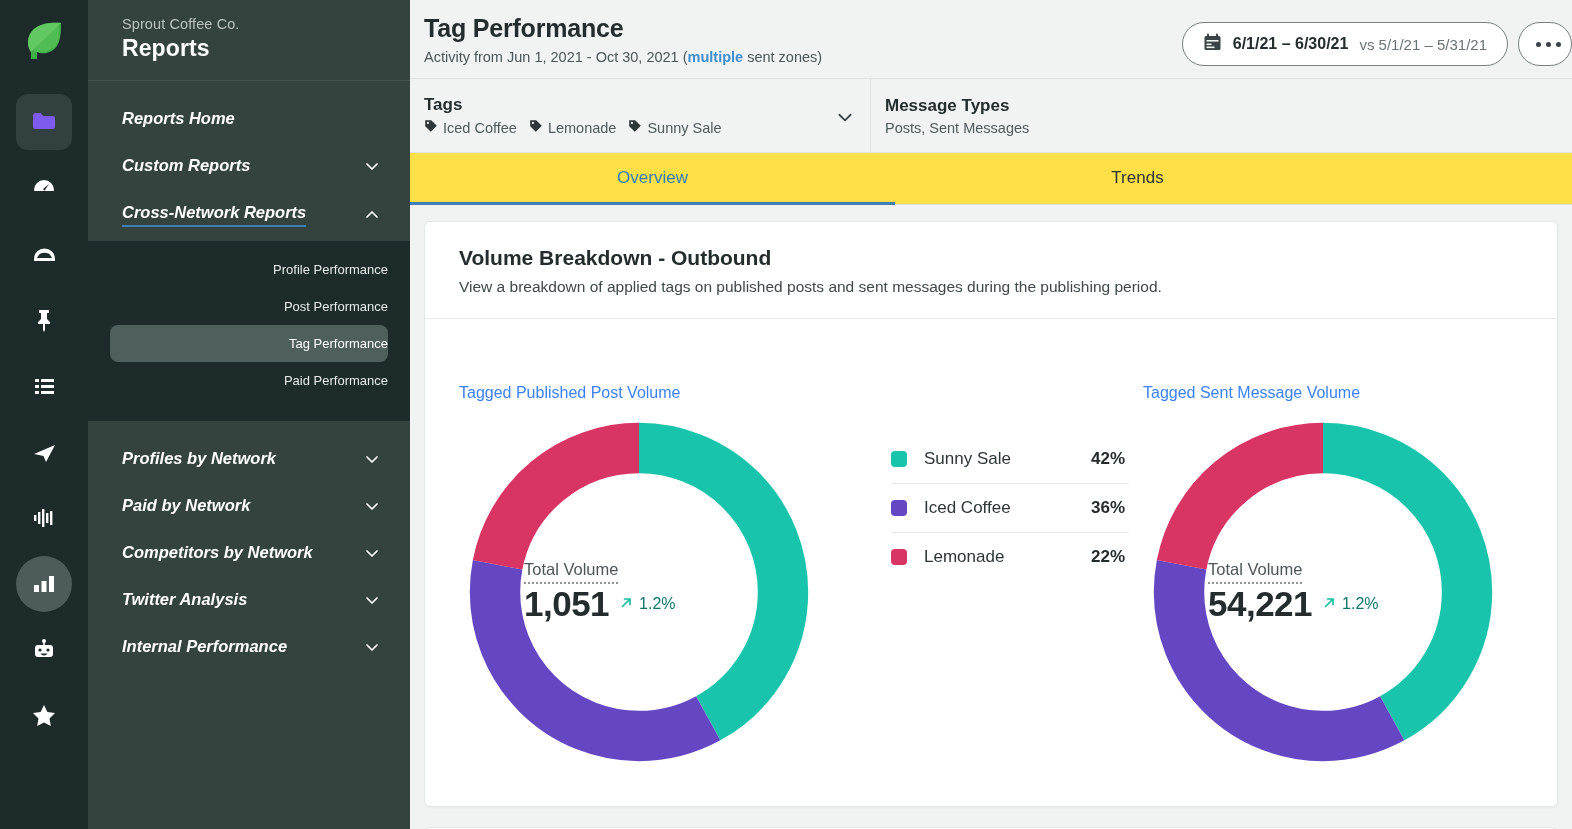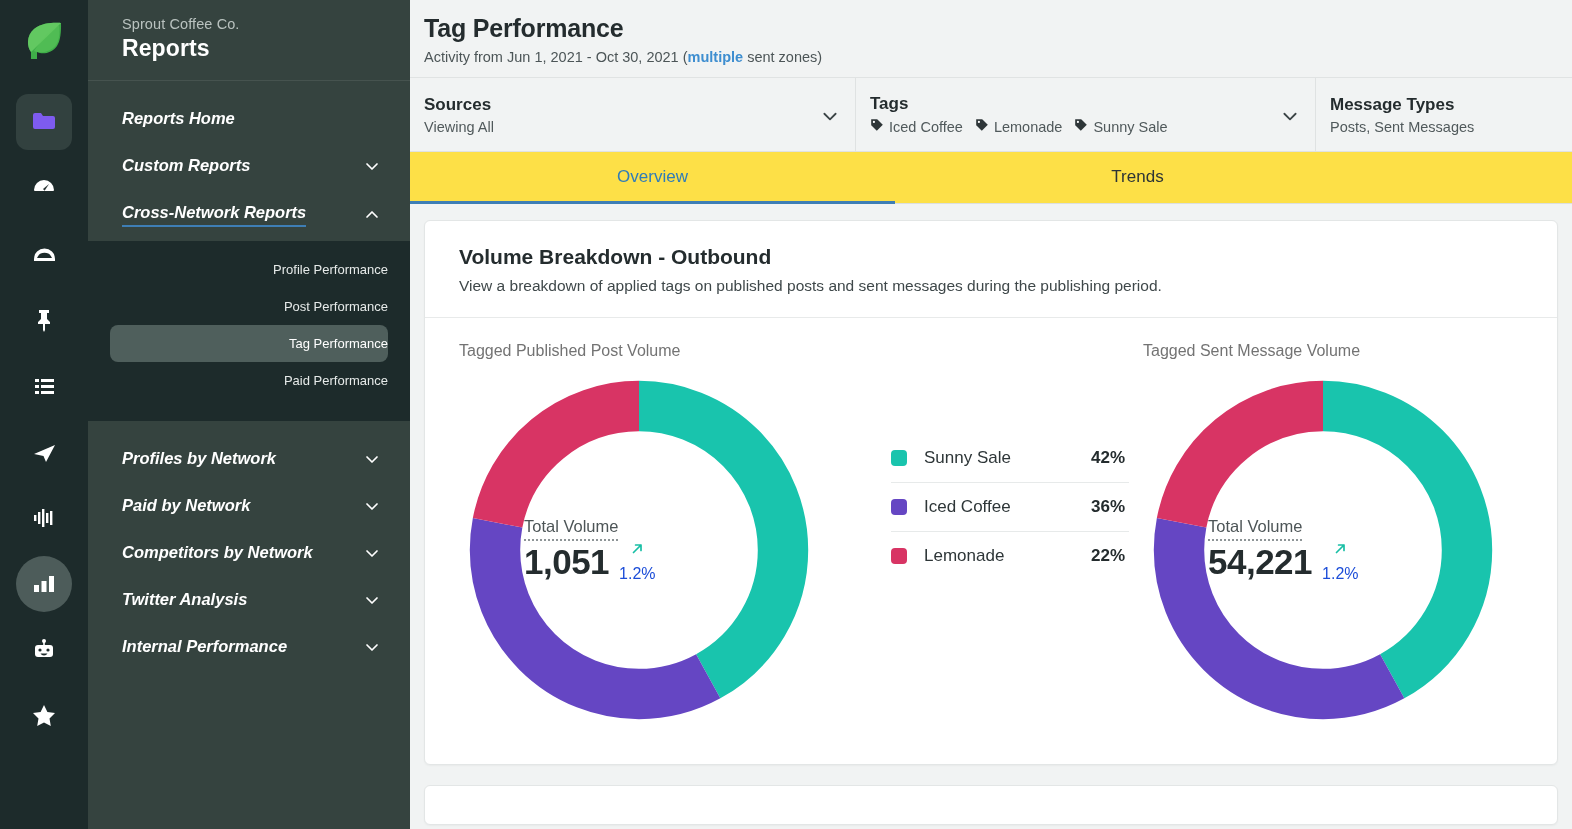--- a/index.html
+++ b/index.html
@@ -114,34 +114,34 @@
   .card {
     background: #ffffff; border: 1px solid #e3e6e6; border-radius: 6px;
     box-shadow: 0 1px 2px rgba(0,0,0,.04);
   }
   .card-head { padding: 24px 34px 22px 34px; border-bottom: 1px solid #e8eaea; }
   .card-title { font-size: 21px; font-weight: bold; color: #242c2e; margin-bottom: 8px; }
   .card-desc { font-size: 15.5px; color: #3f484a; }
 
   .card-body { padding: 24px 34px 34px 34px; display: flex; align-items: flex-start; }
   .chart-col { flex: 0 0 380px; }
-  .chart-label { font-size: 16px; color: #737373; margin-bottom: 10px; }
+  .chart-label { font-size: 16px; color: #3b82f6; margin-bottom: 10px; margin-top: 41px; }
   .donutwrap { position: relative; width: 360px; height: 360px; }
   .donut { width: 360px; height: 360px; display: block; }
   .dcenter {
     position: absolute; top: 50%; left: 50%; transform: translate(-50%,-50%);
     text-align: left; width: 230px;
   }
   .tv-label {
     font-size: 16.5px; color: #4d5557; display: inline-block;
     border-bottom: 2px dotted #8e9597; padding-bottom: 3px;
   }
   .tv-row { display: flex; align-items: center; gap: 10px; }
   .tv-num { font-size: 35px; font-weight: bold; color: #242c2e; letter-spacing: -.5px; }
-  .tv-delta { display: flex; align-items: center; gap: 5px; color: #1d4ed8; font-size: 16px; flex-direction: column; }
+  .tv-delta { display: flex; align-items: center; gap: 5px; color: #0f766e; font-size: 16px; }
 
   .legend { flex: 0 0 290px; padding: 92px 0 0 52px; }
   .lg-row {
     display: flex; align-items: center; padding: 14px 4px 14px 0;
     border-bottom: 1px solid #e7eaea;
   }
   .lg-row:last-child { border-bottom: none; }
   .sw { width: 16px; height: 16px; border-radius: 4px; flex: 0 0 16px; margin-right: 17px; }
   .lg-name { flex: 1 1 auto; font-size: 17px; color: #2e3638; }
   .lg-val { font-size: 17px; font-weight: bold; color: #242c2e; }
@@ -322,32 +322,46 @@
     </div>
   </div>
 
   <div class="main">
 
     <div class="topbar">
       <div class="topbar-left">
         <div class="pg-title">Tag Performance</div>
         <div class="pg-sub"><span>Activity from Jun 1, 2021 - Oct 30, 2021 (</span><a class="lk">multiple</a><span> sent zones)</span></div>
       </div>
+      <div class="topbar-right">
+        <div class="pill">
+          <span>
+            <svg width="19" height="19" viewBox="0 0 19 19">
+              <rect x="1.5" y="3" width="16" height="14" rx="1.6" fill="#3a4345"></rect>
+              <rect x="3.5" y="7" width="12" height="1.6" fill="#f1f3f3"></rect>
+              <rect x="3.5" y="10.5" width="5" height="1.6" fill="#f1f3f3"></rect>
+              <rect x="3.5" y="13.5" width="8" height="1.6" fill="#f1f3f3"></rect>
+              <rect x="4" y="0.5" width="2" height="4" rx="1" fill="#3a4345"></rect>
+              <rect x="13" y="0.5" width="2" height="4" rx="1" fill="#3a4345"></rect>
+            </svg>
+          </span>
+          <span class="rng">6/1/21 – 6/30/21</span>
+          <span class="vs">vs 5/1/21 – 5/31/21</span>
+        </div>
+        <div class="pill more">
+          <span class="dots">
+              <i></i>
+              <i></i>
+              <i></i>
+            </span>
+        </div>
+      </div>
     </div>
 
     <div class="filters">
-      <div class="filt f1">
-        <div>
-          <div class="ftitle">Sources</div>
-          <div class="fsub">Viewing All</div>
-        </div>
-        <span class="chev"><svg width="18" height="18" viewBox="0 0 16 16">
-              <path d="M3 6l5 5 5-5" stroke="#3a4345" stroke-width="1.6" fill="none" stroke-linecap="round" stroke-linejoin="round"></path>
-            </svg></span>
-      </div>
 
       <div class="filt f2">
         <div>
           <div class="ftitle">Tags</div>
           <div class="fsub">
             <span class="tagchip">
               <span><svg width="14" height="14" viewBox="0 0 14 14">
                     <path d="M1.2 1.2h6l5.6 5.6-6 6L1.2 7.2z" fill="#2e3638"></path>
                     <circle cx="3.9" cy="3.9" r="1.1" fill="#fff"></circle>
                   </svg></span>

